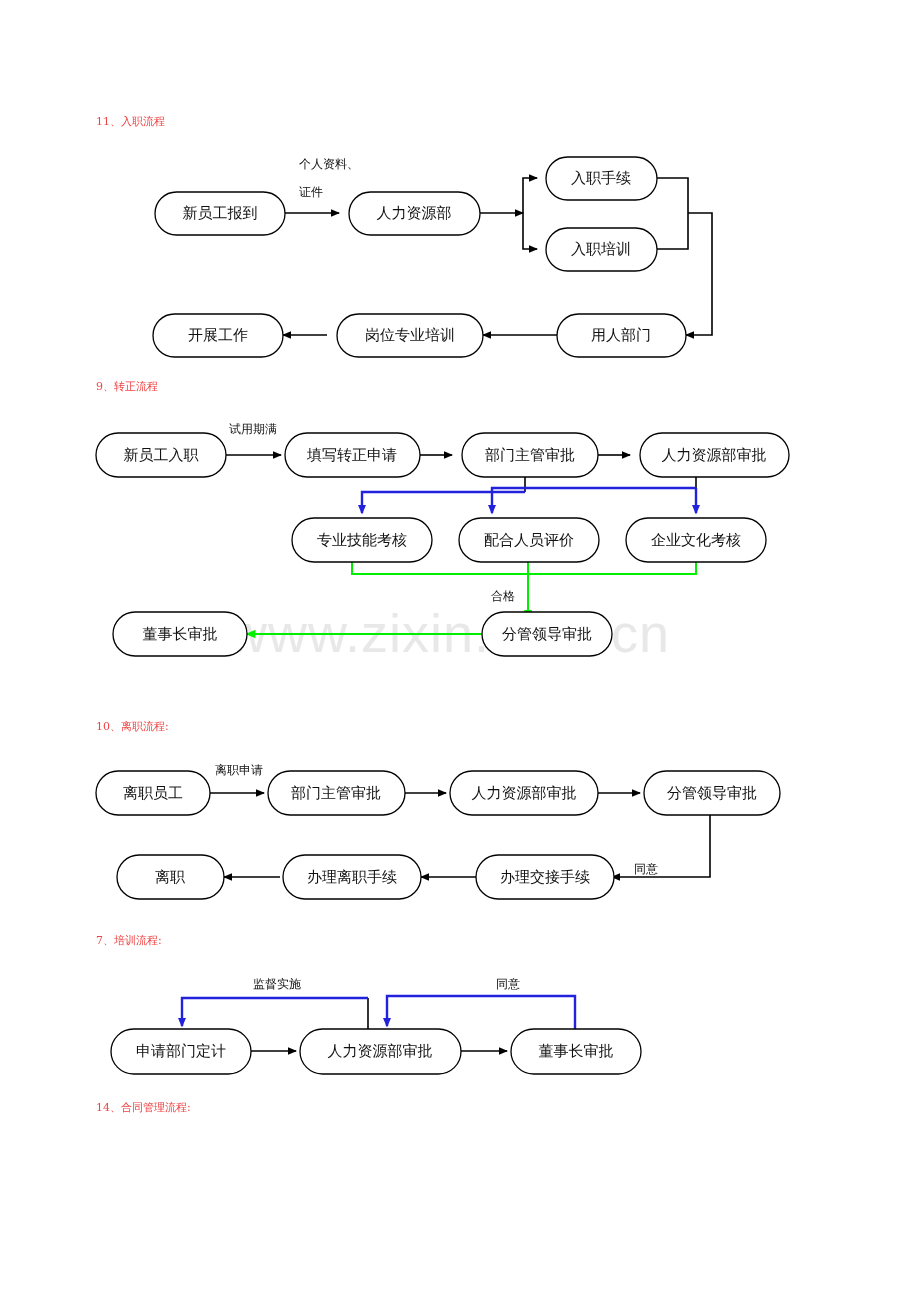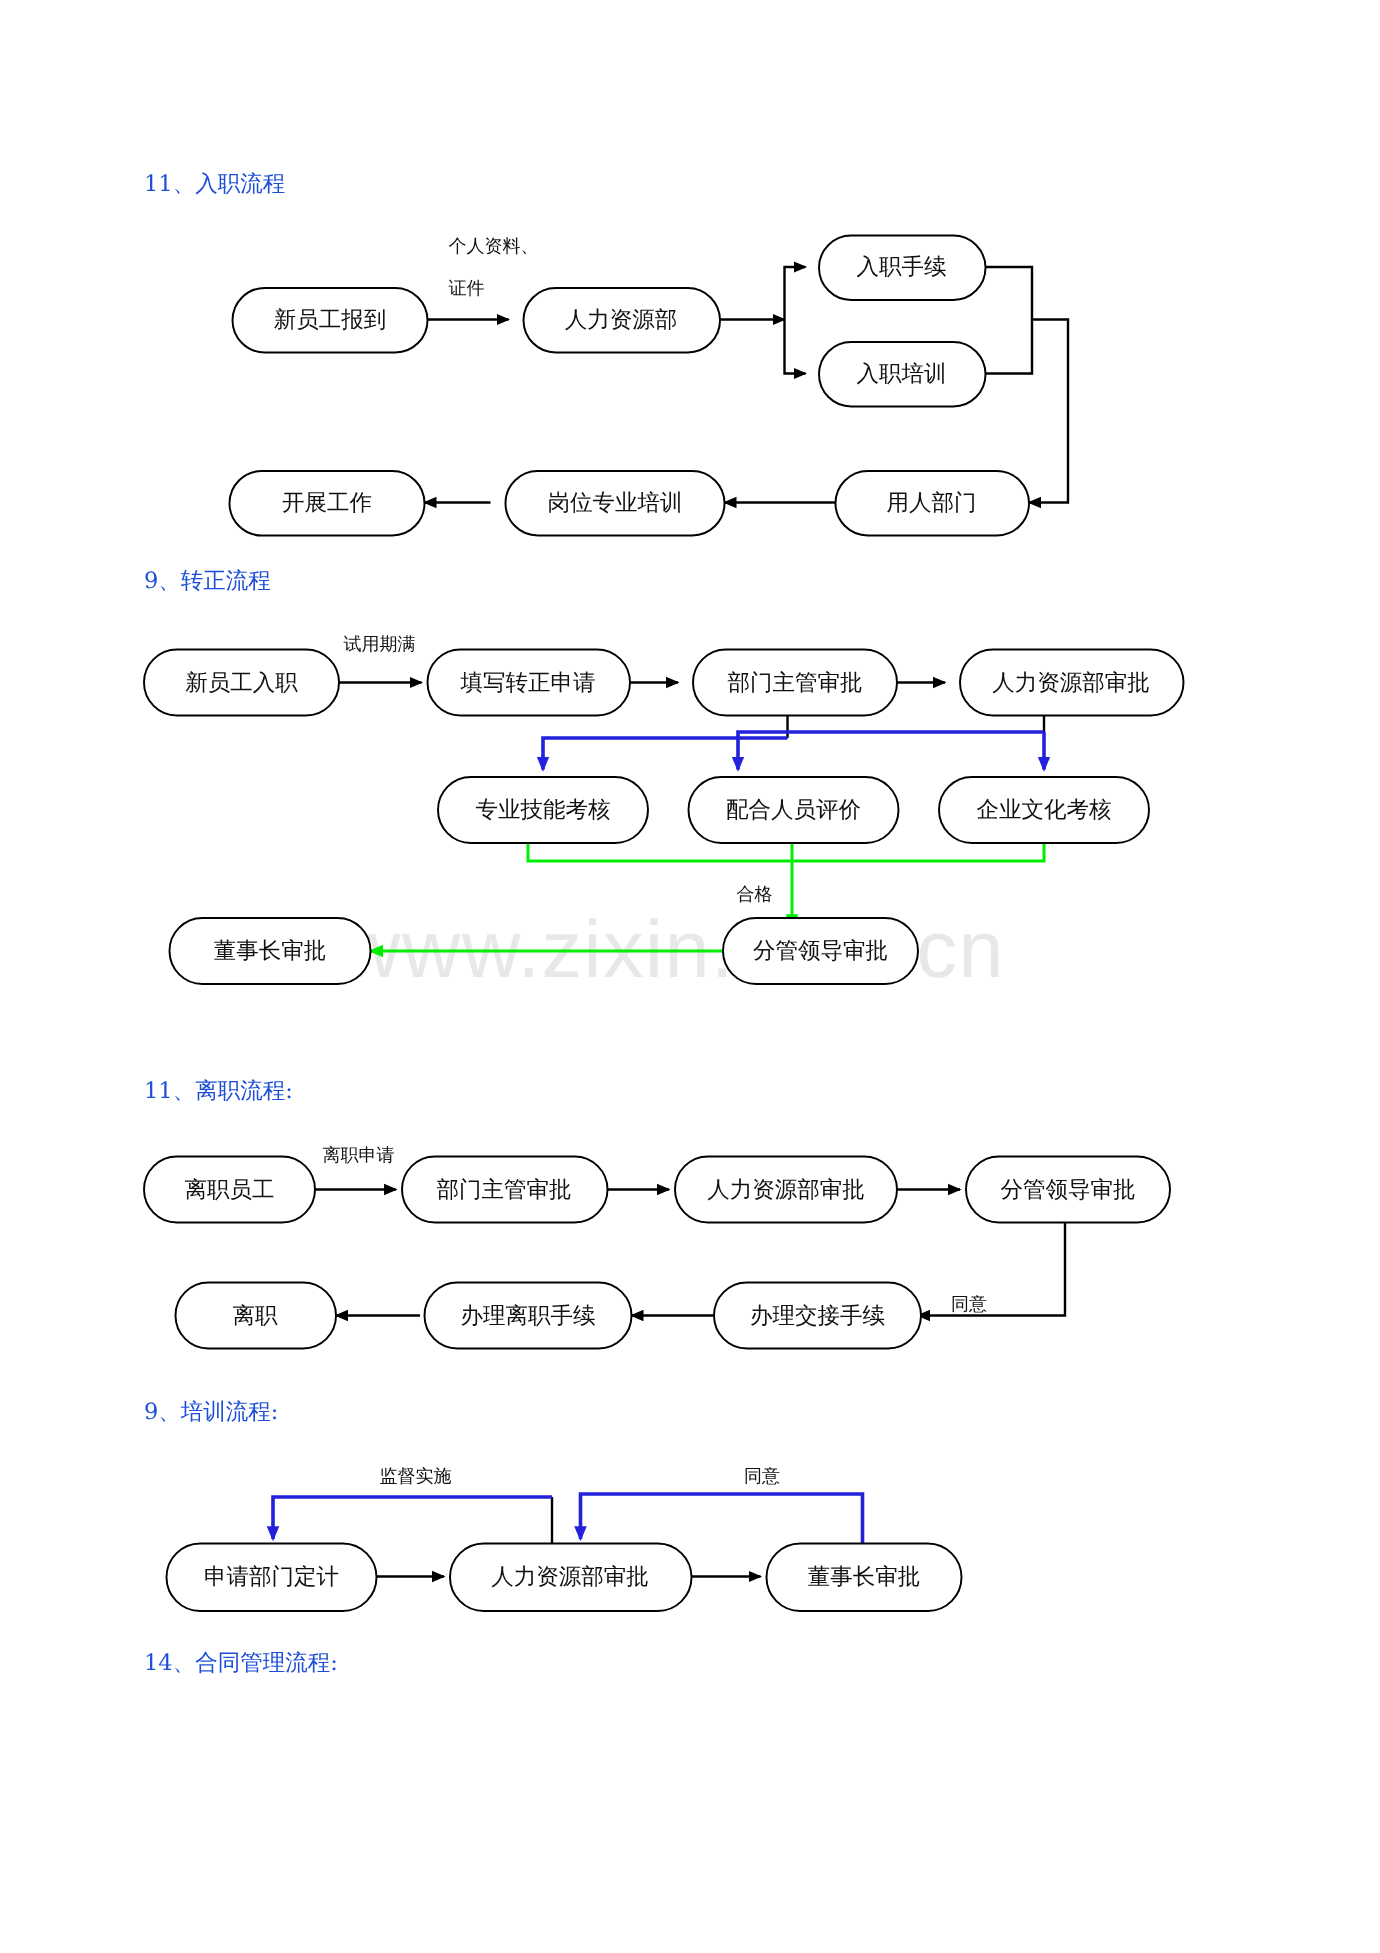--- a/index.html
+++ b/index.html
@@ -5,21 +5,21 @@
   html,body{margin:0;padding:0;background:#ffffff;}
   body{
     width:920px;height:1302px;position:relative;overflow:hidden;
     font-family:"DejaVu Serif","Liberation Serif",serif;
     color:#000;
   }
   #page{position:absolute;inset:0;width:920px;height:1302px;}
   .heading{
     position:absolute;
     font-family:"DejaVu Serif","Liberation Serif",serif;
-    font-size:15px;line-height:18px;color:#1d4ed8;white-space:nowrap;
+    font-size:11px;line-height:18px;color:#ef4444;white-space:nowrap;
   }
   svg.flow{position:absolute;left:0;top:0;width:920px;height:1302px;overflow:visible;pointer-events:none;}
   .node-rect{fill:#ffffff;stroke:#000000;stroke-width:1.3;}
   .node-label{
     font-family:"DejaVu Serif","Liberation Serif",serif;
     font-size:15px;fill:#111111;text-anchor:middle;dominant-baseline:middle;
   }
   .edge{fill:none;stroke:#000000;stroke-width:1.6;}
   .edge-blue{fill:none;stroke:#2222dd;stroke-width:2.4;}
   .edge-green{fill:none;stroke:#00ee00;stroke-width:2.0;}
@@ -36,22 +36,22 @@
 </style>
 </head>
 <body>
 
 <div id="page">
 
   <div class="watermark" style="left:228px;top:602px;">www.zixin.com.cn</div>
 
   <div class="heading" style="left:96px;top:113px;">11、入职流程</div>
   <div class="heading" style="left:96px;top:378px;">9、转正流程</div>
-  <div class="heading" style="left:96px;top:718px;">11、离职流程:</div>
-  <div class="heading" style="left:96px;top:932px;">9、培训流程:</div>
+  <div class="heading" style="left:96px;top:718px;">10、离职流程:</div>
+  <div class="heading" style="left:96px;top:932px;">7、培训流程:</div>
   <div class="heading" style="left:96px;top:1099px;">14、合同管理流程:</div>
 
   <svg class="flow" viewBox="0 0 920 1302">
     <defs>
       <marker id="ah-black" markerWidth="9" markerHeight="9" refX="8" refY="4.5" orient="auto" markerUnits="userSpaceOnUse">
         <path d="M0,0.7 L9,4.5 L0,8.3 z" fill="#000000"></path>
       </marker>
       <marker id="ah-blue" markerWidth="10" markerHeight="10" refX="8.5" refY="5" orient="auto" markerUnits="userSpaceOnUse">
         <path d="M0,0.8 L10,5 L0,9.2 z" fill="#2222dd"></path>
       </marker>

